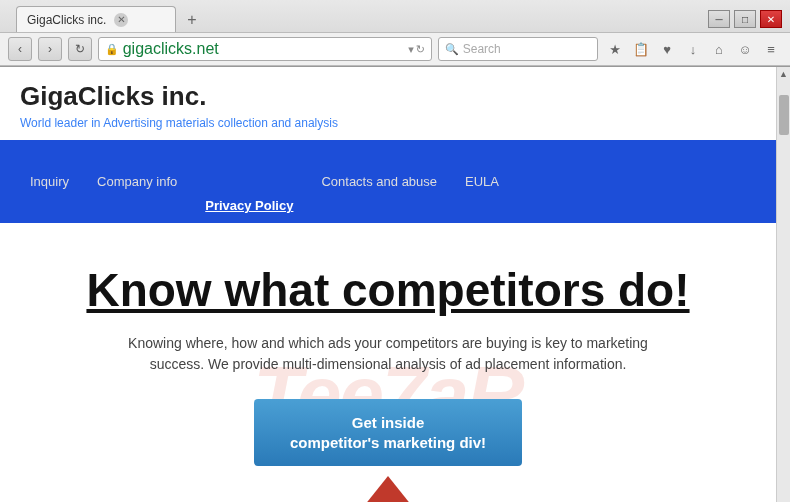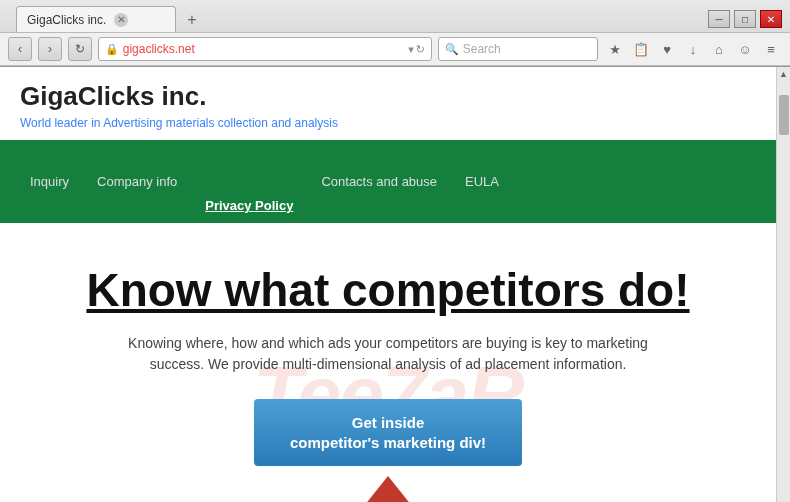--- a/index.html
+++ b/index.html
@@ -140,22 +140,22 @@
       gap: 4px;
     }
 
     .url-icon {
       font-size: 11px;
       color: #888;
     }
 
     .url-text {
       flex: 1;
-      font-size: 12px;
-      color: #ef4444;
+      font-size: 16px;
+      color: #15803d;
     }
 
     .url-actions {
       display: flex;
       gap: 2px;
       align-items: center;
     }
 
     .url-action-btn {
       font-size: 11px;
@@ -257,21 +257,21 @@
       color: #222;
       margin-bottom: 4px;
     }
 
     .site-subtitle {
       font-size: 12px;
       color: #3b82f6;
     }
 
     .site-nav {
-      background: #15803d;
+      background: #1d4ed8;
       display: flex;
       align-items: center;
       padding: 0 16px;
     }
 
     .nav-item {
       color: #ddd;
       font-size: 13px;
       padding: 10px 14px;
       cursor: pointer;

